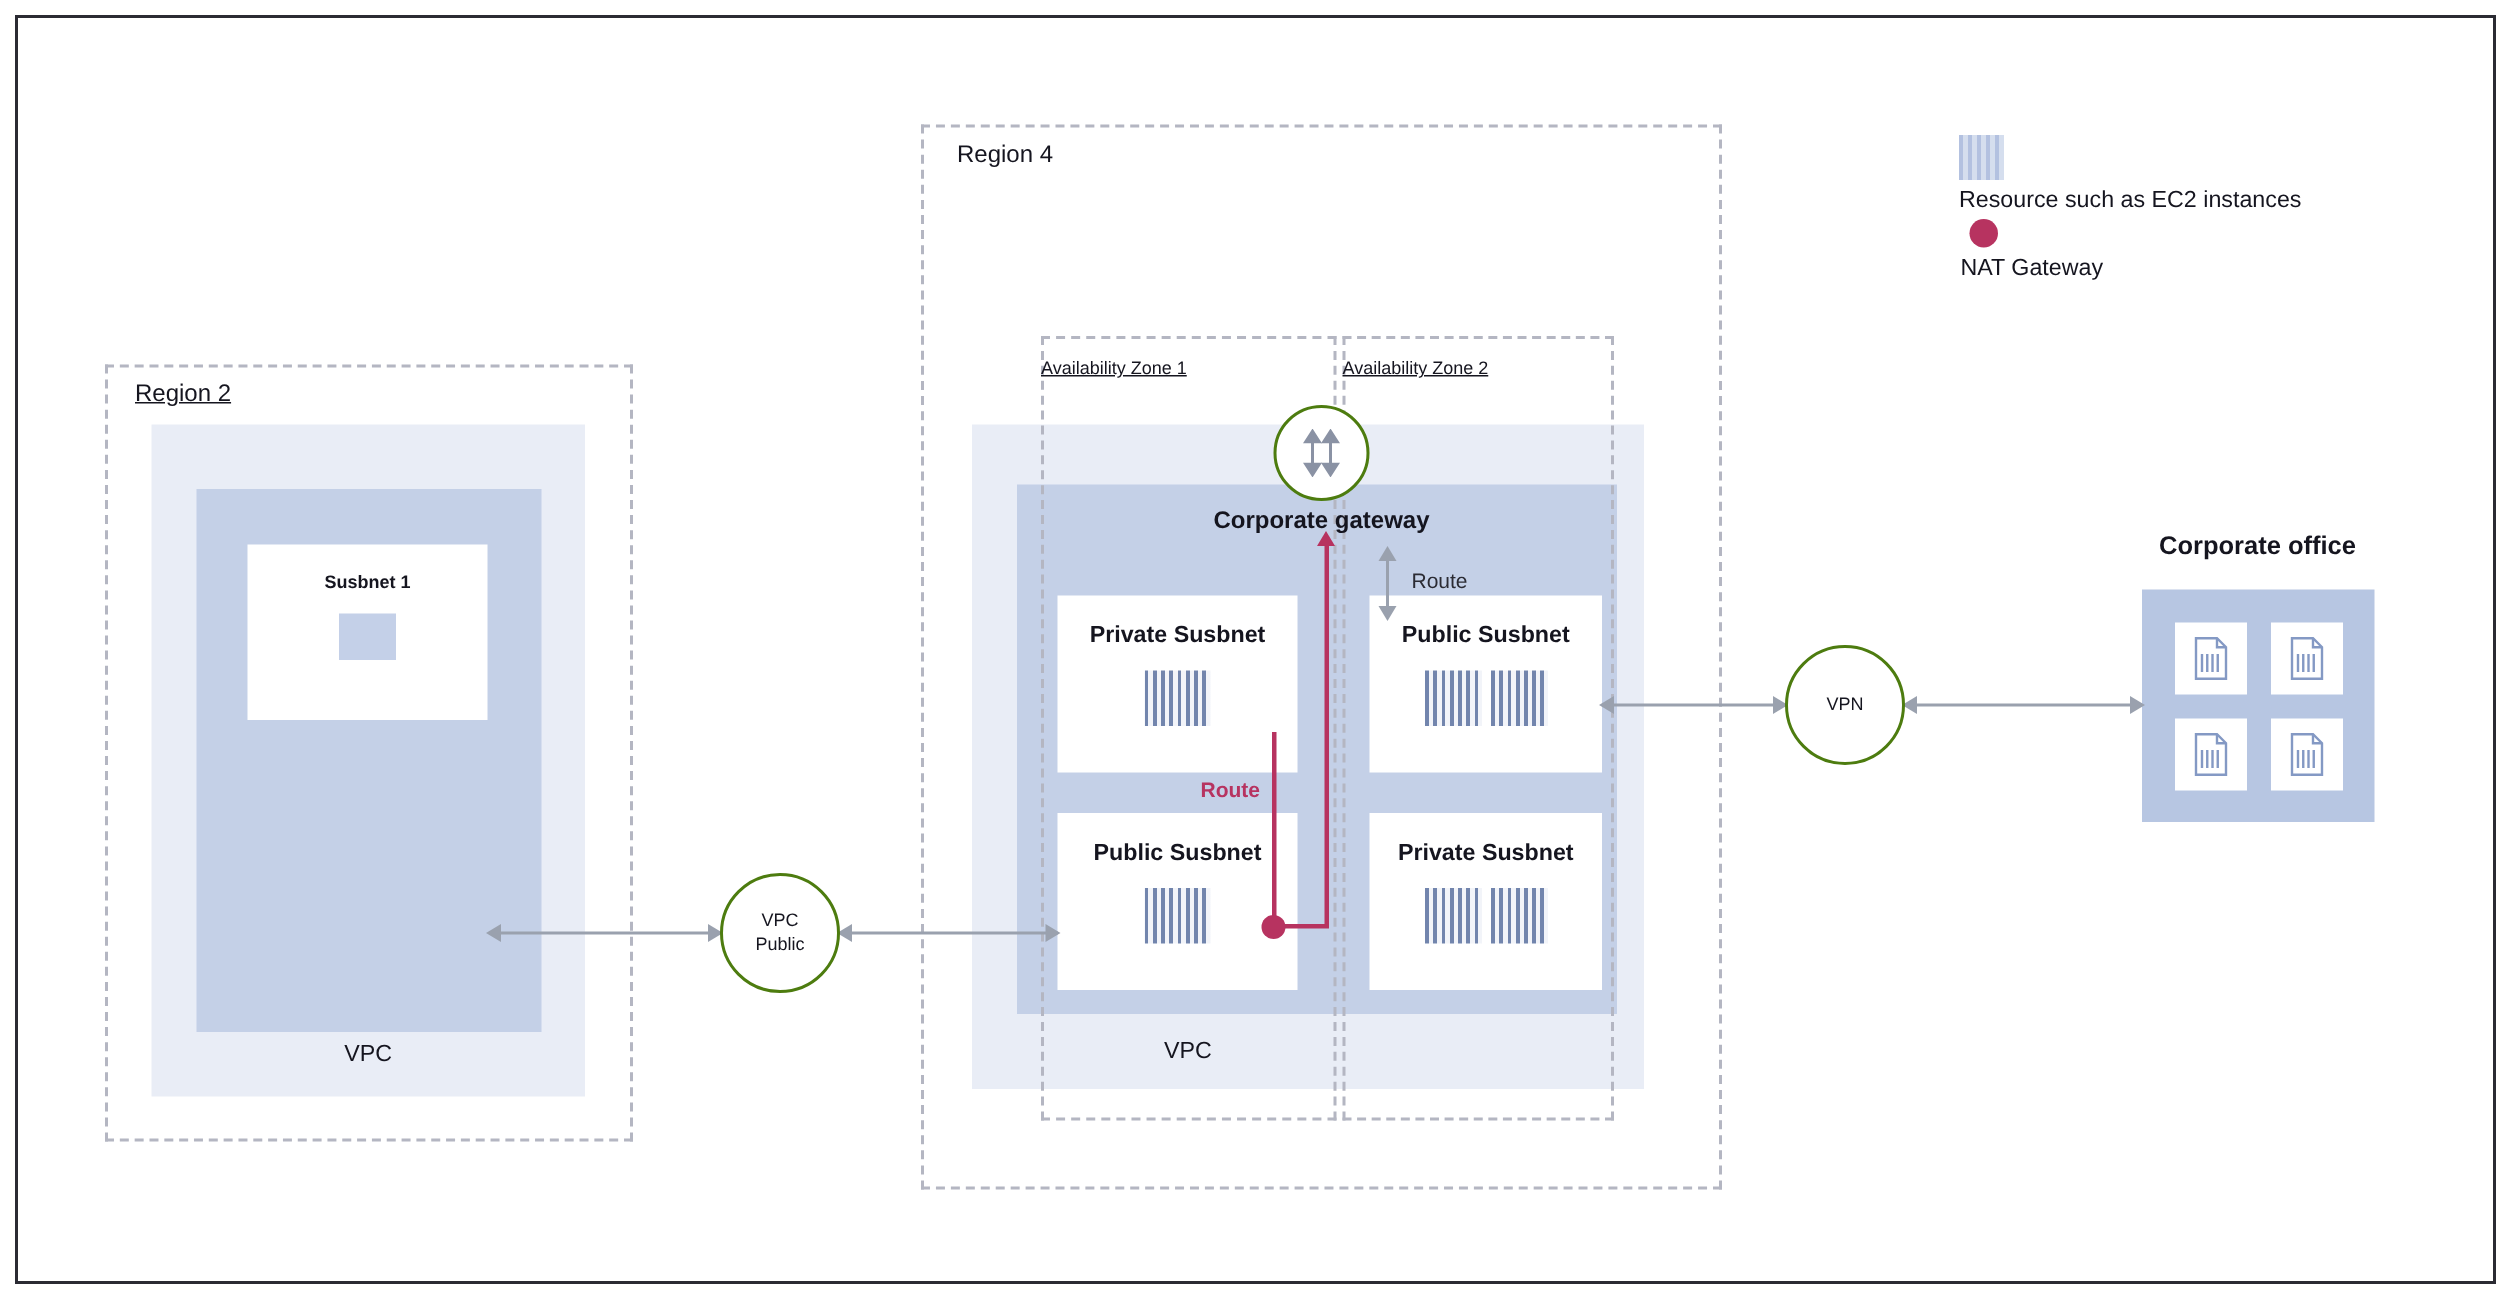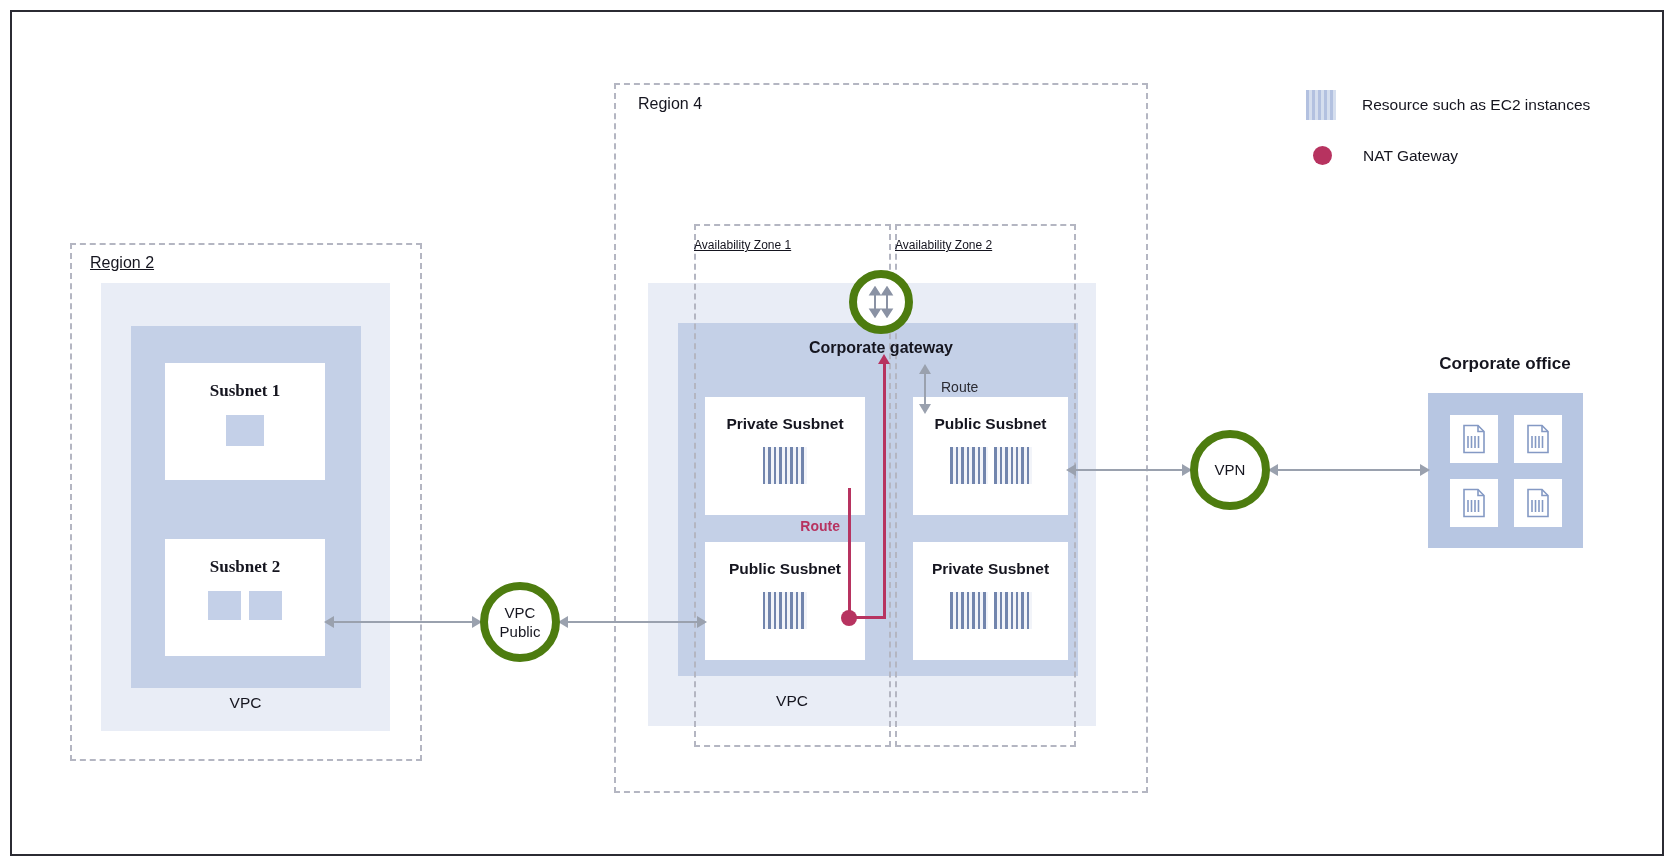--- a/index.html
+++ b/index.html
@@ -13,44 +13,44 @@
   .panel-mid { position:absolute; background:#c4d0e7; z-index:2; }
 
   .lbl { position:absolute; z-index:5; }
   .region-title { font-size:16px; }
   .az-title { font-size:12px; text-align:left;text-decoration:underline; }
   .vpc-label { font-size:15.5px; text-align:center; }
   .bold { font-weight:bold; }
 
   .subnet { position:absolute; background:#ffffff; z-index:3; display:flex; flex-direction:column; align-items:center; }
   .subnet .title { font-weight:bold; font-size:15.5px; margin-top:18px; white-space:nowrap; }
-  .subnet .title.big { font-size:17px;font-family:Liberation Serif, serif; }
+  .subnet .title.big { font-size:12px; }
   .icons { display:flex; gap:8px; margin-top:14px; }
   .res-icon { width:44px; height:37px; background:repeating-linear-gradient(90deg,#7285ad 0 2.5px,#f2f4f9 2.5px 5.5px); }
   .res-icon.narrow { width:38px; }
   .solid-icon { display:inline-block; background:#c4d0e8; }
 
-  .circle-node { position:absolute; background:#ffffff; border:8px solid #4d7c0f; border-radius:50%;
+  .circle-node { position:absolute; background:#ffffff; border:2px solid #4d7c0f; border-radius:50%;
                  display:flex; align-items:center; justify-content:center; text-align:center;
-                 z-index:6; font-size:15px; line-height:1.3; }
+                 z-index:6; font-size:12px; line-height:1.3; }
 
   .arrow-h { position:absolute; height:2px; background:#9aa1ae; z-index:5; }
   .arrow-h::before { content:""; position:absolute; left:-2px; top:-5px; border:6px solid transparent; border-left:0; border-right:10px solid #9aa1ae; }
   .arrow-h::after  { content:""; position:absolute; right:-2px; top:-5px; border:6px solid transparent; border-right:0; border-left:10px solid #9aa1ae; }
   .arrow-v { position:absolute; width:2px; background:#9aa1ae; z-index:5; }
   .arrow-v::before { content:""; position:absolute; top:-2px; left:-5px; border:6px solid transparent; border-top:0; border-bottom:10px solid #9aa1ae; }
   .arrow-v::after  { content:""; position:absolute; bottom:-2px; left:-5px; border:6px solid transparent; border-bottom:0; border-top:10px solid #9aa1ae; }
 
   .red-line { position:absolute; background:#b73360; z-index:7; }
   .red-dot  { position:absolute; width:16px; height:16px; border-radius:50%; background:#b73360; z-index:8; }
   .red-head-up { position:absolute; width:0; height:0; border-left:6px solid transparent; border-right:6px solid transparent; border-bottom:10px solid #b73360; z-index:7; }
   .red-route { position:absolute; color:#b73360; font-weight:bold; font-size:14px; text-align:right; z-index:7; }
   .gray-route { position:absolute; color:#2b2b33; font-size:14px; z-index:5; }
 
-  .legend-row { position:absolute; display:flex; align-items:center; gap:26px; z-index:5; font-size:15.5px; }
+  .legend-row { position:absolute; display:flex; gap:5px; z-index:5; font-size:15.5px;flex-direction:column; }
   .legend-iconcell { width:30px; display:flex; align-items:center; justify-content:center; }
   .legend-swatch { width:30px; height:30px; background:repeating-linear-gradient(90deg,#b3c1e0 0 3px,#d5deee 3px 6px); }
   .legend-dot { width:19px; height:19px; border-radius:50%; background:#b73360; }
 
   .cloud { position:absolute; z-index:5; }
   .cloud-label { position:absolute; left:0; right:0; top:46px; text-align:center; font-weight:bold; font-size:17px; }
 
   .corp-box { position:absolute; background:#b7c6e2; z-index:2; display:grid;
               grid-template-columns:repeat(2,48px); grid-template-rows:repeat(2,48px);
               gap:16px; align-content:center; justify-content:center; }
@@ -81,27 +81,20 @@
   <div class="panel-light" style="left:101px; top:283px; width:289px; height:448px;"></div>
   <div class="panel-mid" style="left:131px; top:326px; width:230px; height:362px;"></div>
 
   <div class="subnet" style="left:165px; top:363px; width:160px; height:117px;">
     <div class="title big">Susbnet 1</div>
     <div class="icons">
       <span class="solid-icon" style="width:38px;height:31px;"></span>
     </div>
   </div>
 
-  <div class="subnet" style="left:165px; top:539px; width:160px; height:117px;">
-    <div class="title big">Susbnet 2</div>
-    <div class="icons">
-      <span class="solid-icon" style="width:33px;height:29px;"></span>
-      <span class="solid-icon" style="width:33px;height:29px;"></span>
-    </div>
-  </div>
 
   <div class="lbl vpc-label" style="left:101px; top:694px; width:289px;">VPC</div>
 
   <div class="arrow-h" style="left:326px; top:621px; width:154px;"></div>
 
   <div class="circle-node" style="left:480px; top:582px; width:80px; height:80px;">
     <div>
       <span>VPC</span><br>
       <span>Public</span>
     </div>

